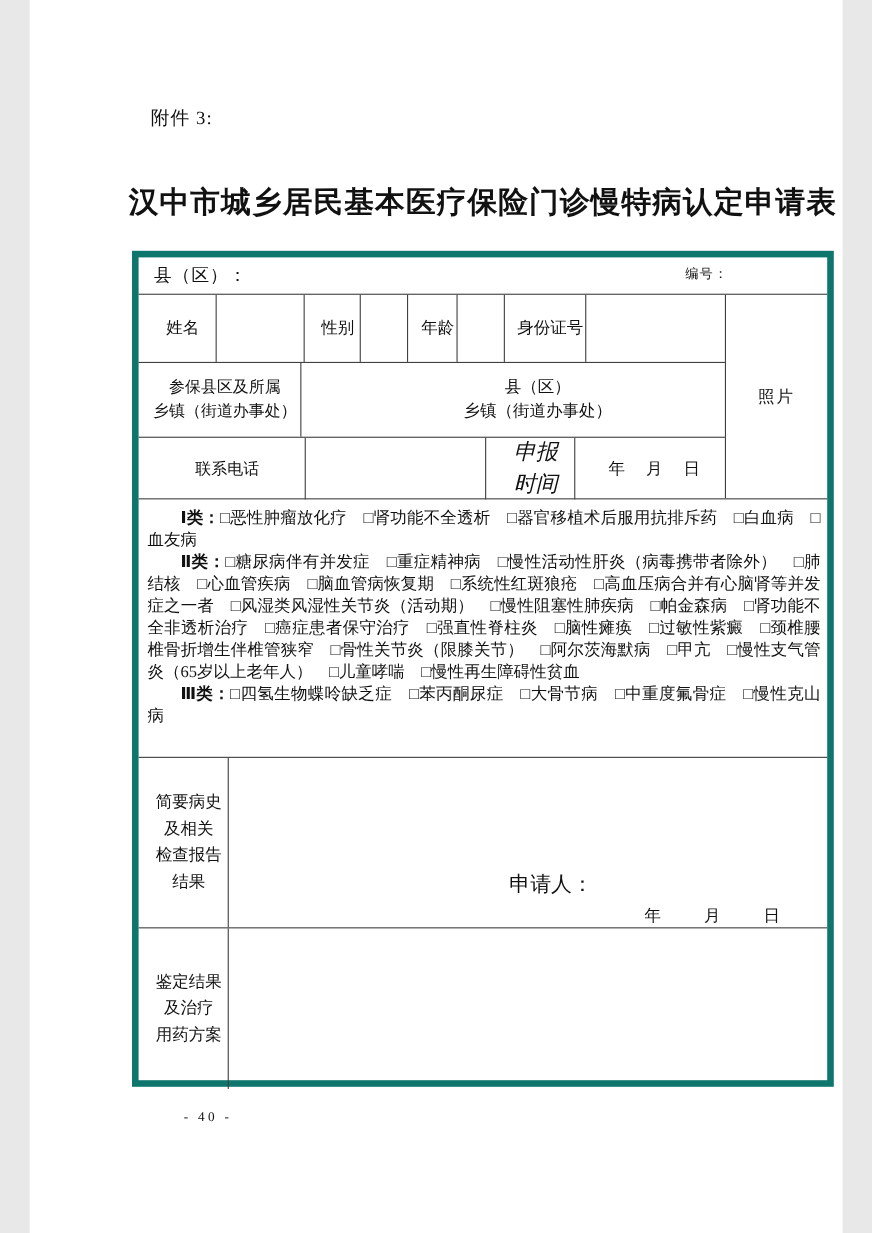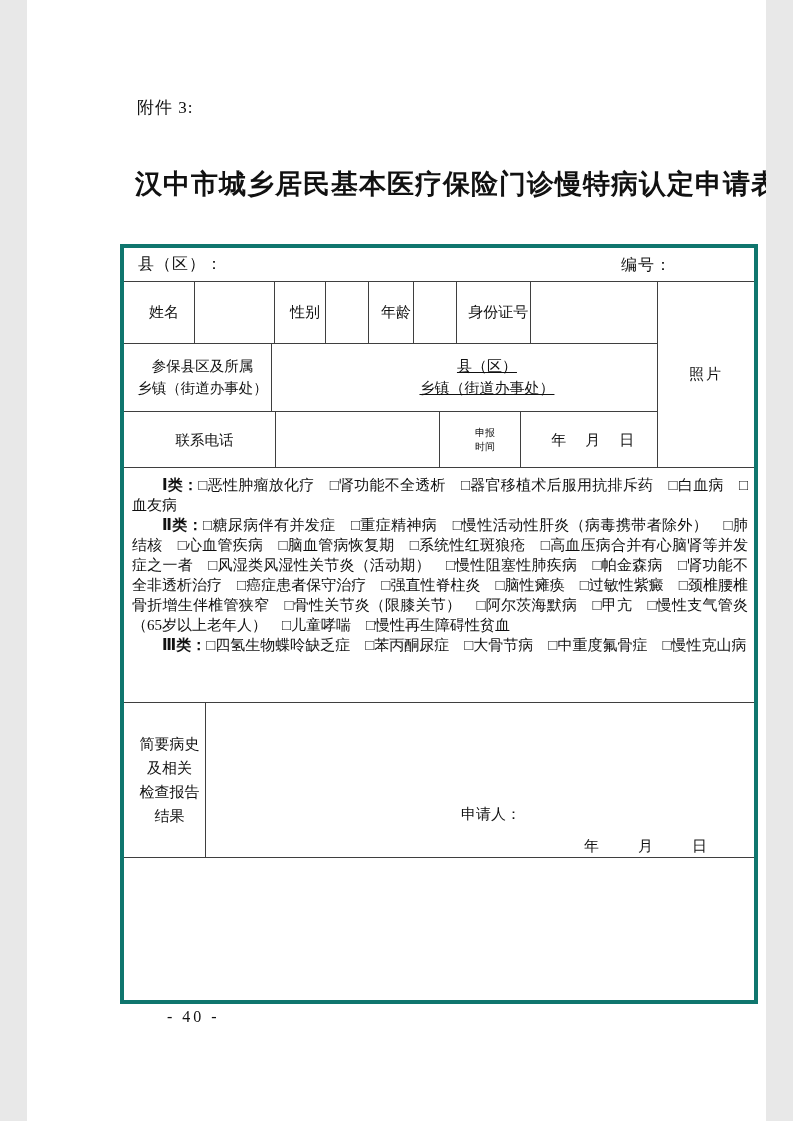--- a/index.html
+++ b/index.html
@@ -24,92 +24,91 @@
     position: absolute;
     left: 83px;
     top: 166px;
     width: 658px;
     text-align: center;
     font-family: Liberation Sans, sans-serif;
     font-weight: 900;
     font-size: 27px;
     letter-spacing: 1px;
     white-space: nowrap;
-    margin-left: 18px;
   }
   
   .tbl {
     position: absolute;
     left: 93px;
-    top: 244px;
+    top: 228px;
     width: 638px;
     height: 760px;
-    border: 4px solid #0f766e;
+    border: 6px solid #0f766e;
     box-sizing: border-box;
     font-size: 15px;
   }
   .tbl * { box-sizing: border-box; }
   .row { display: flex; width: 100%; }
   .bb { border-bottom: 1px solid #3f3f3f; }
   .cell {
     display: flex;
     align-items: center;
     justify-content: center;
     text-align: center;
     border-right: 1px solid #3f3f3f;
     overflow: hidden;
     margin-left: 10px;
   }
   .cell.last { border-right: none; }
   .stack { flex-direction: column; line-height: 1.45; }
   
   .r1 { height: 34px; position: relative; align-items: center; }
   .r1 .county { padding-left: 14px; font-size: 16px; letter-spacing: 1px; }
-  .r1 .serial { position: absolute; left: 497px; top: 7px; font-size: 16px; letter-spacing: 1px; }
+  .r1 .serial { position: absolute; left: 497px; top: 7px; font-size: 12px; letter-spacing: 1px; }
   
   .block { height: 186px; display: flex; }
   .block .left { width: 534px; border-right: 1px solid #3f3f3f; }
   .photo-cell { flex: 1; display: flex; align-items: center; justify-content: center; letter-spacing: 2px; }
   .r2 { height: 62px; }
   .w-name { width: 72px; }  .w-nameval { width: 82px; }
   .w-sex { width: 49px; }   .w-sexval { width: 38px; }
   .w-age { width: 42px; }   .w-ageval { width: 38px; }
   .w-id { width: 76px; }    .w-idval { width: 137px; }
   .r3 { height: 68px; gap: 35px; }
   .w-biglabel { width: 154px; font-size: 14.5px; }
-  .w-insured { width: 380px; text-decoration: underline; }
+  .w-insured { width: 380px; }
   .r4 { height: 56px; }
   .w-phoneval { width: 167px; }
-  .w-declare { width: 76px; font-size: 10px; }
+  .w-declare { width: 76px; font-size: 20px; font-style: italic; }
   .w-date { width: 137px; letter-spacing: 2px; }
   
   .r5 { height: 235px; }
   .w-sidelabel { width: 72px; line-height: 1.6; }
   .disease-content {
     flex: 1;
     padding: 7px 6px 0 8px;
     line-height: 20px;
     text-align: justify;
   }
   .disease-content p { margin: 0; text-indent: 2em; }
   .disease-content b { font-family: "Liberation Sans", "DejaVu Sans", sans-serif; }
   
   .r6 { height: 155px; }
   .history-content { flex: 1; position: relative; }
-  .applicant { position: absolute; left: 255px; top: 102px; font-size: 15px; font-family: Liberation Mono, monospace; }
+  .applicant { position: absolute; left: 255px; top: 102px; font-size: 19px; font-family: Liberation Mono, monospace; }
   .sign-date { position: absolute; left: 378px; top: 134px; font-size: 15px; letter-spacing: 3px; }
   
   .r7 { height: 146px; }
   .blank { flex: 1; }
   
   .page-num {
     position: absolute;
     left: 140px;
     top: 1008px;
-    font-size: 16px;
+    font-size: 12px;
     letter-spacing: 3px;
   }
 </style>
 </head>
 <body>
 
 <div class="page">
 
   <div class="attachment">附件 3:</div>
 
@@ -175,18 +174,26 @@
         <span>及相关</span>
         <span>检查报告</span>
         <span>结果</span>
       </div>
       <div class="history-content">
         <span class="applicant">申请人：</span>
         <span class="sign-date">年　　月　　日</span>
       </div>
     </div>
 
+    <div class="row r7">
+      <div class="cell stack w-sidelabel">
+        <span>鉴定结果</span>
+        <span>及治疗</span>
+        <span>用药方案</span>
+      </div>
+      <div class="blank"></div>
+    </div>
 
   </div>
 
   <div class="page-num">- 40 -</div>
 
 </div>
 
 </body></html>

